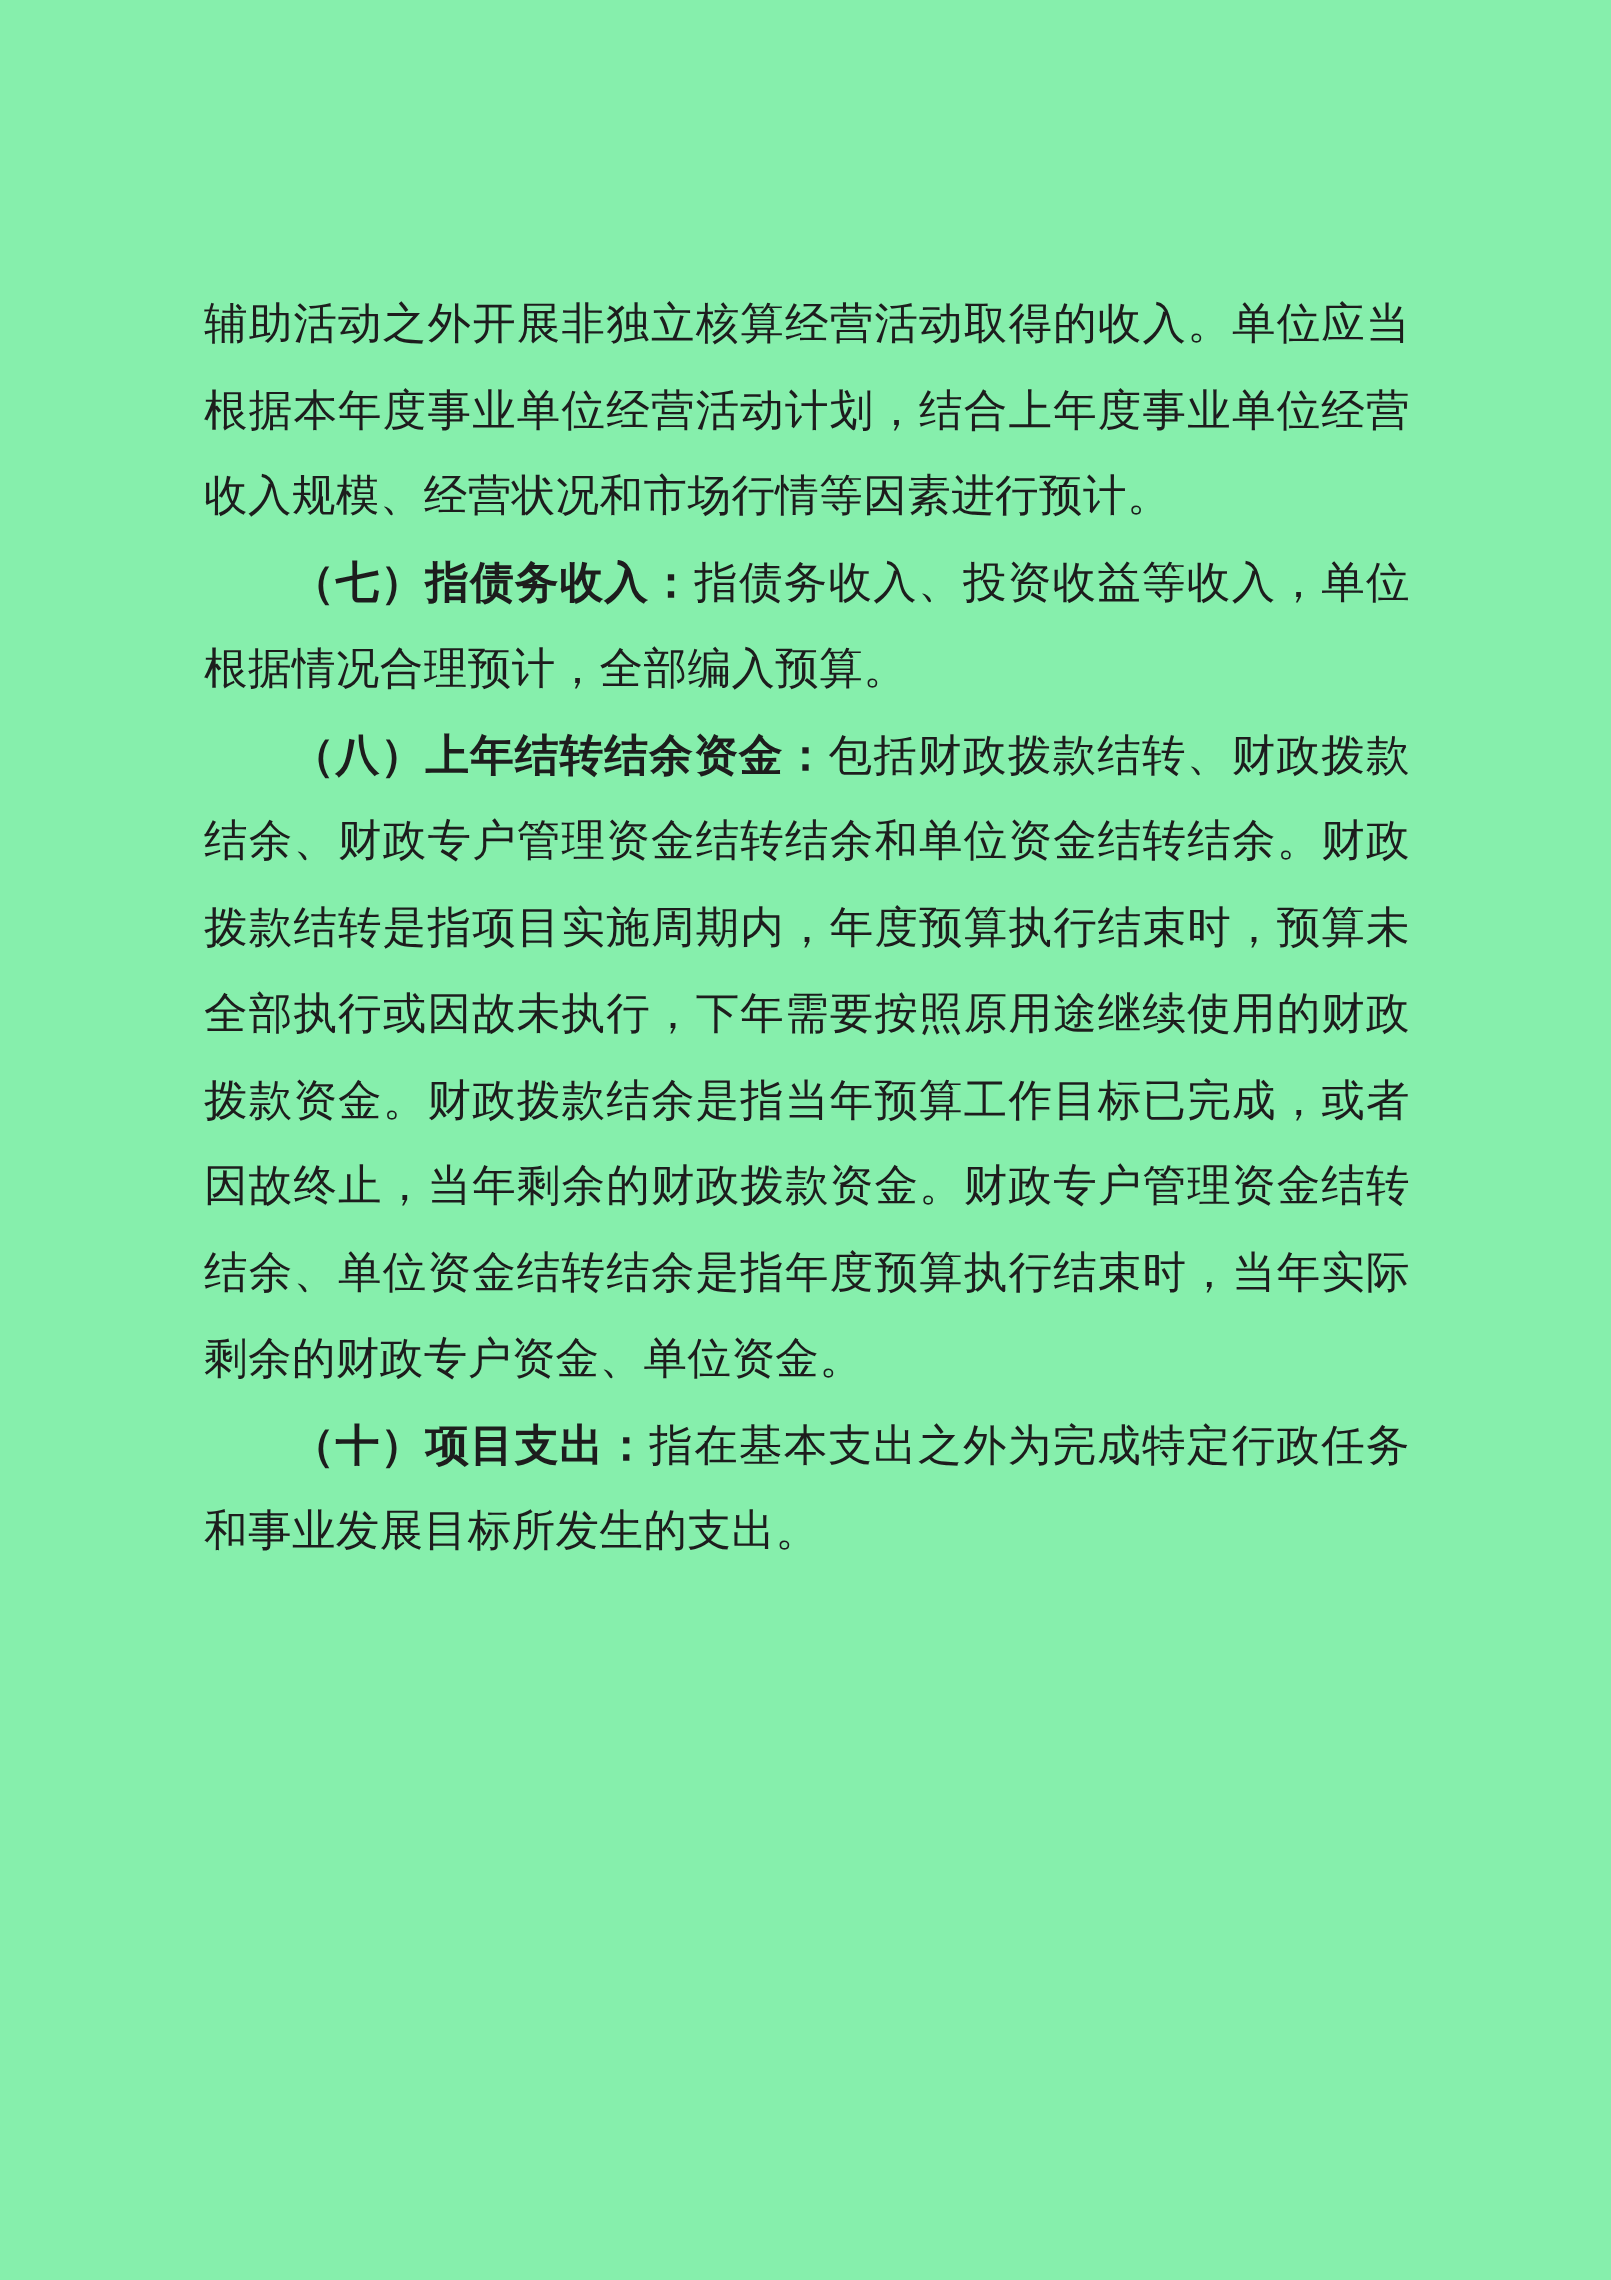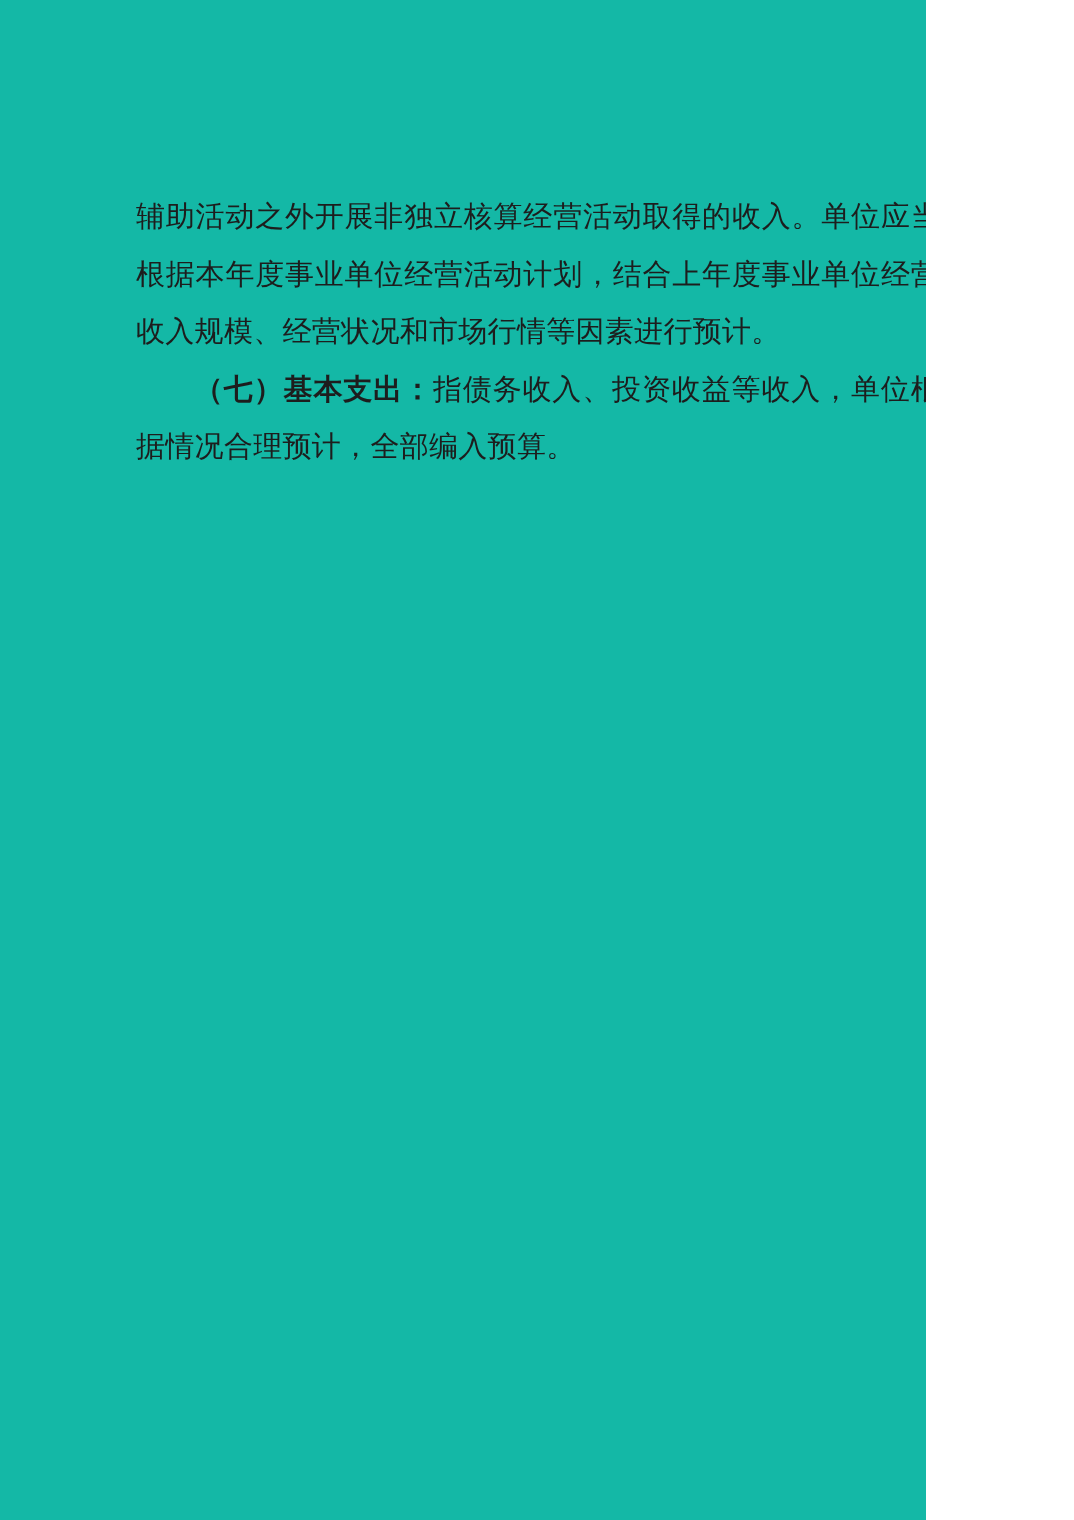--- a/index.html
+++ b/index.html
@@ -3,23 +3,23 @@
 <meta charset="utf-8">
 <title>Document</title>
 <style>
   html, body {
     margin: 0;
     padding: 0;
     background: #ffffff;
   }
   .page {
     position: relative;
-    width: 926px;
+    width: 1074px;
     height: 1520px;
-    background: #14b8a6;
+    background: #86efac;
     overflow: hidden;
   }
   .text-block {
     position: absolute;
     left: 136px;
     top: 188px;
     width: 804px;
     font-family: "Liberation Serif", "DejaVu Serif", serif;
     font-size: 29px;
     line-height: 57.5px;
@@ -40,20 +40,22 @@
   }
 </style>
 </head>
 <body>
 
 <div class="page">
   <div class="text-block">
 
     <p class="para"><span>辅助活动之外开展非独立核算经营活动取得的收入。单位应当根据本年度事业单位经营活动计划，结合上年度事业单位经营收入规模、经营状况和市场行情等因素进行预计。</span></p>
 
-    <p class="para indent"><span class="para-label">（七）基本支出：</span><span>指债务收入、投资收益等收入，单位根据情况合理预计，全部编入预算。</span></p>
+    <p class="para indent"><span class="para-label">（七）指债务收入：</span><span>指债务收入、投资收益等收入，单位根据情况合理预计，全部编入预算。</span></p>
+
+    <p class="para indent"><span class="para-label">（八）上年结转结余资金：</span><span>包括财政拨款结转、财政拨款结余、财政专户管理资金结转结余和单位资金结转结余。财政拨款结转是指项目实施周期内，年度预算执行结束时，预算未全部执行或因故未执行，下年需要按照原用途继续使用的财政拨款资金。财政拨款结余是指当年预算工作目标已完成，或者因故终止，当年剩余的财政拨款资金。财政专户管理资金结转结余、单位资金结转结余是指年度预算执行结束时，当年实际剩余的财政专户资金、单位资金。</span></p>
 
 
-
+    <p class="para indent"><span class="para-label">（十）项目支出：</span><span>指在基本支出之外为完成特定行政任务和事业发展目标所发生的支出。</span></p>
 
 
   </div>
 </div>
 
 </body></html>

